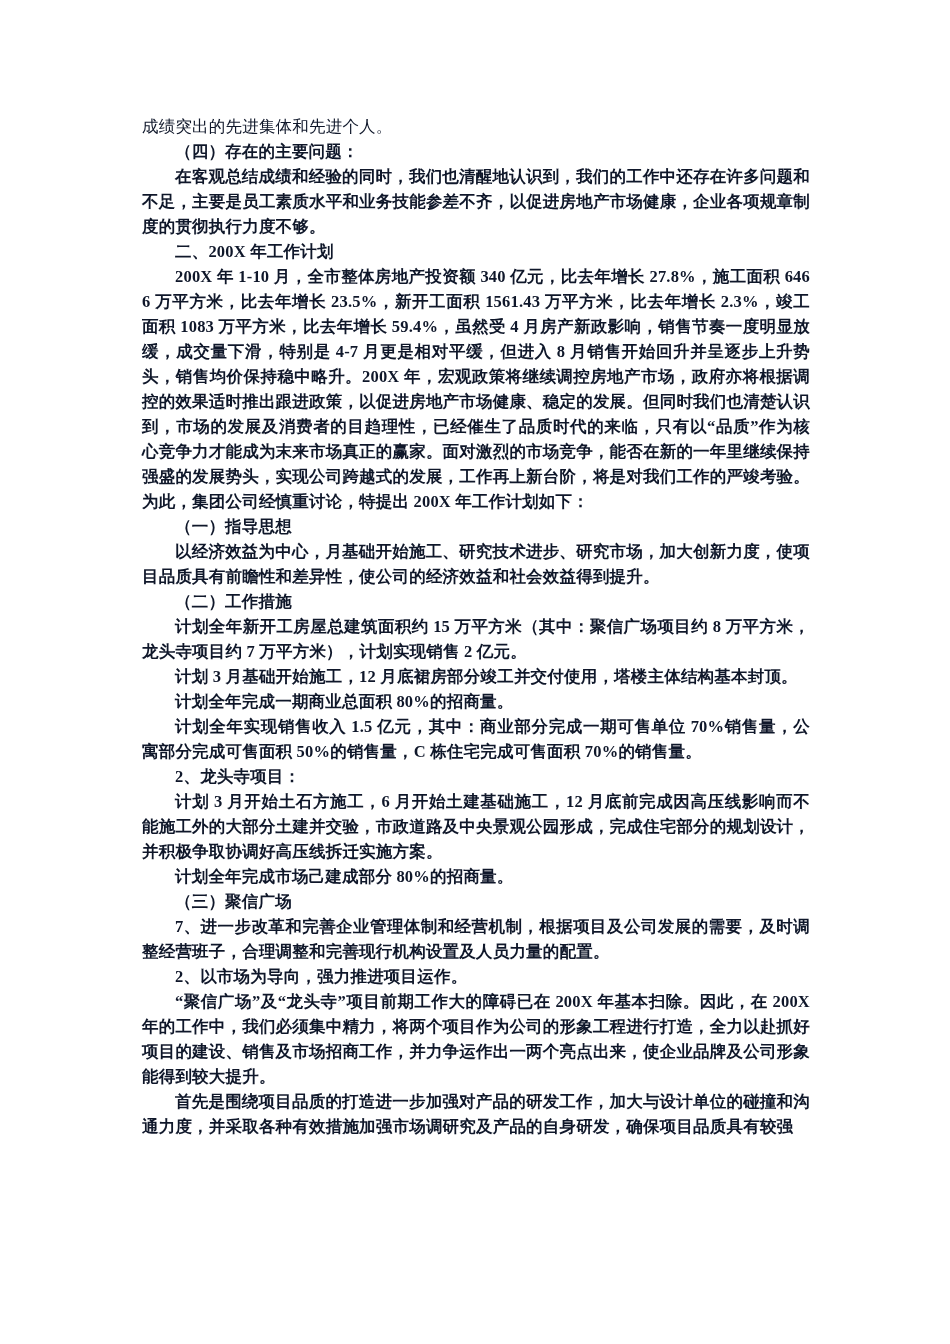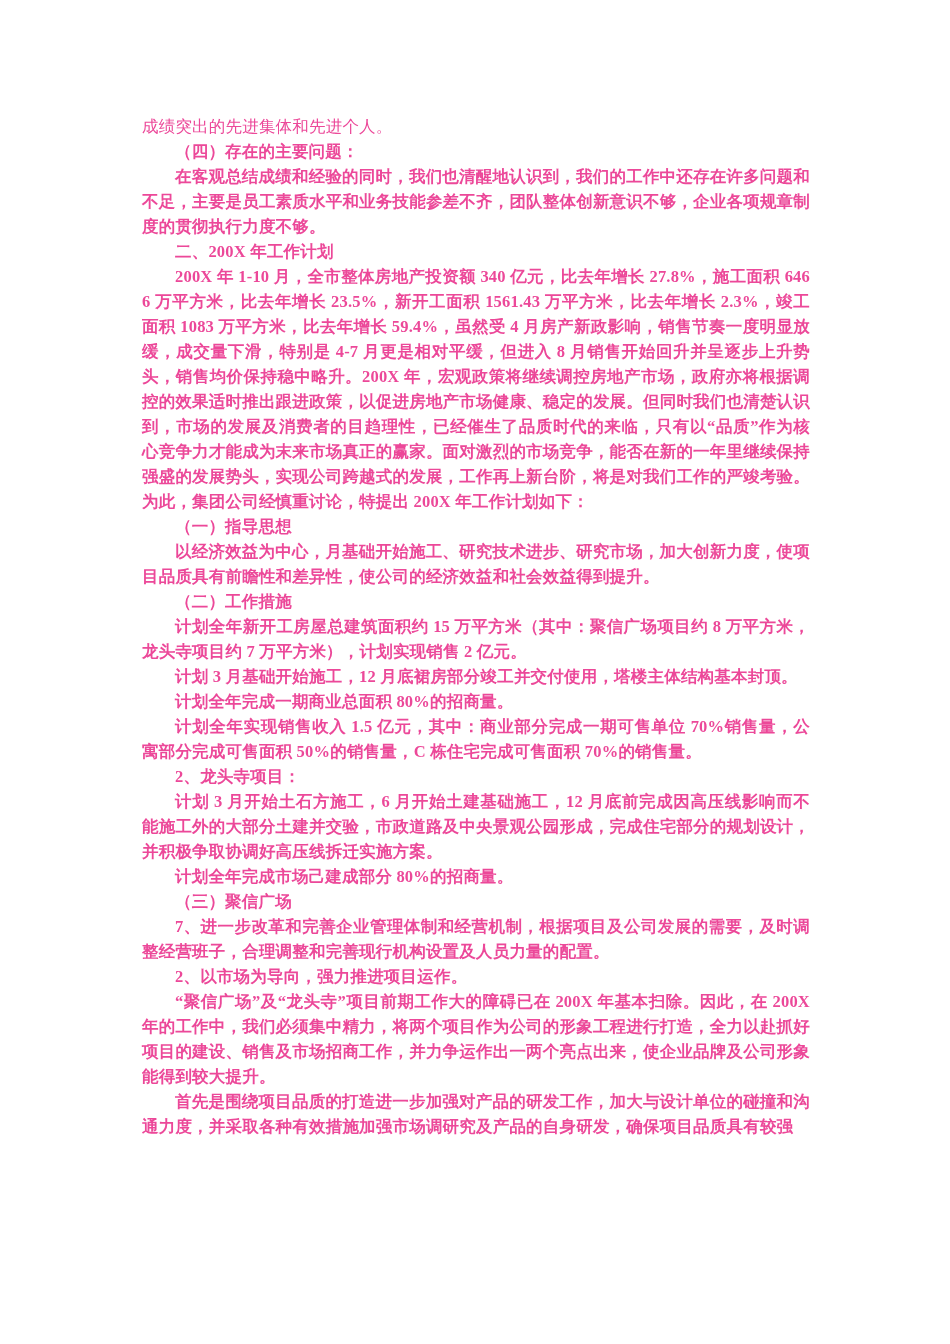--- a/index.html
+++ b/index.html
@@ -21,38 +21,38 @@
   }
   .doc-body {
     width: 668px;
   }
   p.para {
     margin: 0;
     padding: 0;
     font-family: "Liberation Serif", "DejaVu Serif", serif;
     font-size: 16.5px;
     line-height: 25px;
-    color: #ec4899;
+    color: #0f172a;
     text-align: justify;
     letter-spacing: 0.2px;
     word-break: break-all;
   }
   p.para.indent {
     text-indent: 2em;
     font-weight: bold;
   }
 </style>
 </head>
 <body>
 
 <div class="page">
   <div class="doc-body">
       <p class="para">成绩突出的先进集体和先进个人。</p>
       <p class="para indent">（四）存在的主要问题：</p>
-      <p class="para indent">在客观总结成绩和经验的同时，我们也清醒地认识到，我们的工作中还存在许多问题和不足，主要是员工素质水平和业务技能参差不齐，团队整体创新意识不够，企业各项规章制度的贯彻执行力度不够。</p>
+      <p class="para indent">在客观总结成绩和经验的同时，我们也清醒地认识到，我们的工作中还存在许多问题和不足，主要是员工素质水平和业务技能参差不齐，以促进房地产市场健康，企业各项规章制度的贯彻执行力度不够。</p>
       <p class="para indent">二、200X 年工作计划</p>
       <p class="para indent">200X 年 1-10 月，全市整体房地产投资额 340 亿元，比去年增长 27.8%，施工面积 6466 万平方米，比去年增长 23.5%，新开工面积 1561.43 万平方米，比去年增长 2.3%，竣工面积 1083 万平方米，比去年增长 59.4%，虽然受 4 月房产新政影响，销售节奏一度明显放缓，成交量下滑，特别是 4-7 月更是相对平缓，但进入 8 月销售开始回升并呈逐步上升势头，销售均价保持稳中略升。200X 年，宏观政策将继续调控房地产市场，政府亦将根据调控的效果适时推出跟进政策，以促进房地产市场健康、稳定的发展。但同时我们也清楚认识到，市场的发展及消费者的目趋理性，已经催生了品质时代的来临，只有以“品质”作为核心竞争力才能成为末来市场真正的赢家。面对激烈的市场竞争，能否在新的一年里继续保持强盛的发展势头，实现公司跨越式的发展，工作再上新台阶，将是对我们工作的严竣考验。为此，集团公司经慎重讨论，特提出 200X 年工作计划如下：</p>
       <p class="para indent">（一）指导思想</p>
       <p class="para indent">以经济效益为中心，月基础开始施工、研究技术进步、研究市场，加大创新力度，使项目品质具有前瞻性和差异性，使公司的经济效益和社会效益得到提升。</p>
       <p class="para indent">（二）工作措施</p>
       <p class="para indent">计划全年新开工房屋总建筑面积约 15 万平方米（其中：聚信广场项目约 8 万平方米，龙头寺项目约 7 万平方米），计划实现销售 2 亿元。</p>
       <p class="para indent">计划 3 月基础开始施工，12 月底裙房部分竣工并交付使用，塔楼主体结构基本封顶。</p>
       <p class="para indent">计划全年完成一期商业总面积 80%的招商量。</p>
       <p class="para indent">计划全年实现销售收入 1.5 亿元，其中：商业部分完成一期可售单位 70%销售量，公寓部分完成可售面积 50%的销售量，C 栋住宅完成可售面积 70%的销售量。</p>
       <p class="para indent">2、龙头寺项目：</p>

